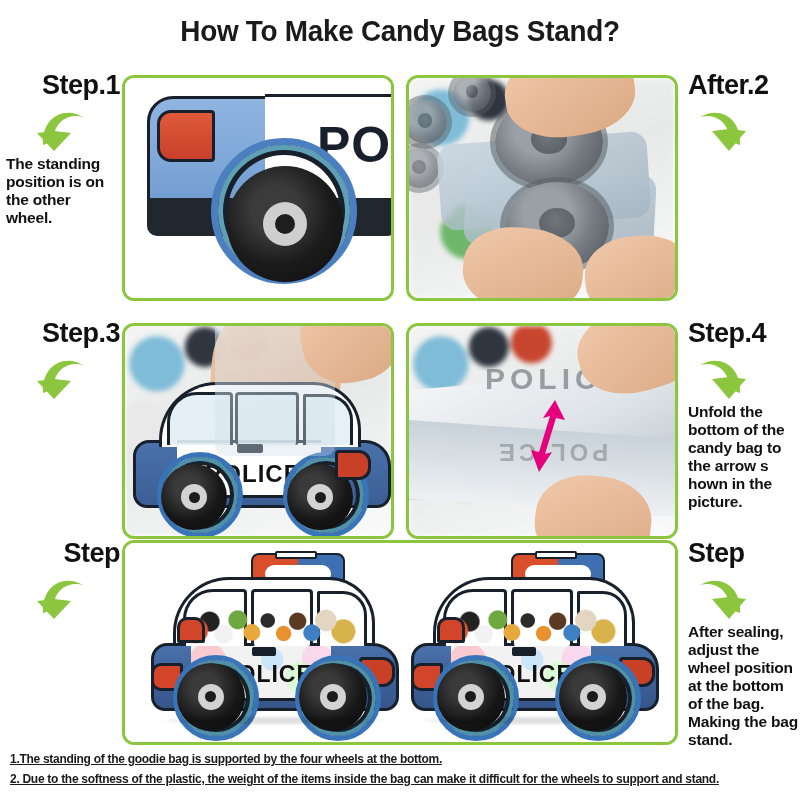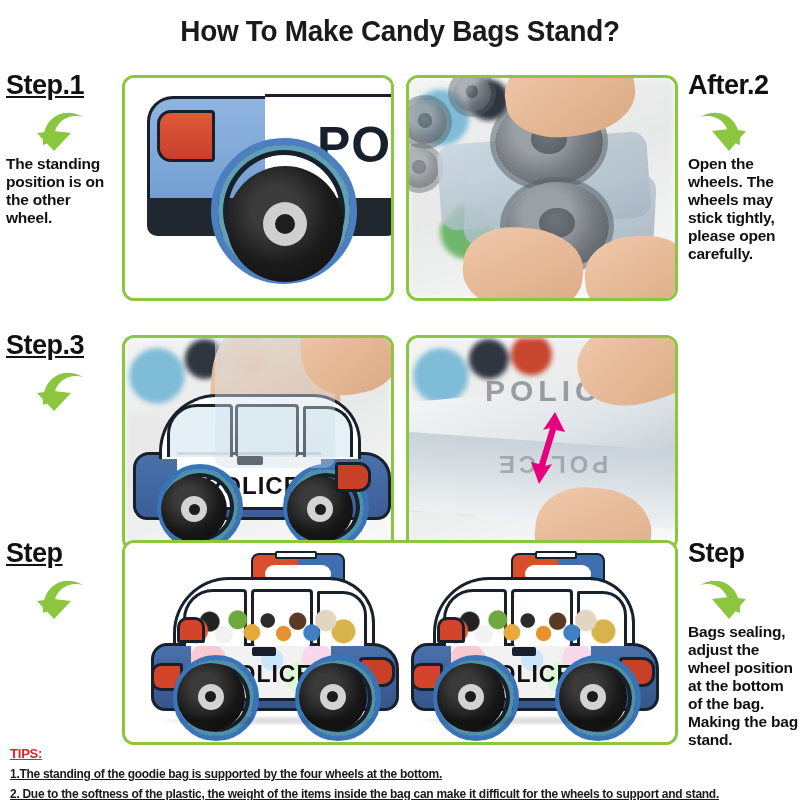--- a/index.html
+++ b/index.html
@@ -30,42 +30,42 @@
     transform: scaleX(0.93);
   }
 
   
   .row {
     position: absolute;
     left: 0;
     width: 800px;
   }
   .row1 { top: 72px;  height: 232px; }
-  .row2 { top: 332px; height: 222px; }
+  .row2 { top: 320px; height: 222px; }
   .row3 { top: 540px; height: 149px; }
 
   
   .sidetext {
     position: absolute;
     width: 118px;
     top: 0;
     box-sizing: border-box;
   }
   .sidetext.left  { left: 2px;  }
   .sidetext.right { right: 2px; }
 
   .step-head {
     font-size: 27px;
     font-weight: bold;
     color: #111;
     line-height: 1.0;
     letter-spacing: -0.5px;
     white-space: nowrap;
   }
-  .sidetext.left .step-head  { text-align: left; padding-left: 4px; text-decoration: underline; }
+  .sidetext.left .step-head  { text-align: right; padding-left: 4px; }
   .sidetext.right .step-head { text-align: left; padding-left: 8px; }
 
   .arrow-wrap {
     height: 52px;
     display: block;
     margin-top: 2px;
   }
   .sidetext.left .arrow-wrap  { text-align: center; padding-left: 0px; }
   .sidetext.right .arrow-wrap { text-align: left; padding-left: 14px; }
 
@@ -381,21 +381,20 @@
   </div>
 
   <div class="sidetext right">
     <div class="step-head">After.2</div>
     <div class="arrow-wrap">
       <svg width="56" height="50" viewBox="0 0 56 50" aria-hidden="true">
         <path d="M6 16 C26 4, 48 18, 46 44 L35 40 C36 22, 22 12, 6 16 Z" fill="#8CC63F"></path>
         <path d="M18 30 L35 28 L52 30 L35 50 Z" fill="#8CC63F"></path>
       </svg>
     </div>
-    <div class="step-body">Open the wheels. The wheels may stick tightly, please open carefully.</div>
   </div>
 </div>
 
 <div class="row row2">
 
   <div class="sidetext left">
     <div class="step-head">Step.3</div>
     <div class="arrow-wrap">
       <svg width="56" height="50" viewBox="0 0 56 50" aria-hidden="true">
         <path d="M10 44 C8 18, 30 4, 50 16 C34 12, 20 22, 21 40 Z" fill="#8CC63F"></path>
@@ -447,20 +446,30 @@
 
       <div class="hand" style="left:168px; top:-22px; width:130px; height:86px; transform:rotate(-16deg);"></div>
       <div class="hand" style="left:126px; top:150px; width:116px; height:92px; transform:rotate(6deg);"></div>
 
       <svg style="position:absolute; left:116px; top:68px;" width="46" height="82" viewBox="0 0 46 82" aria-hidden="true">
         <path d="M30 6 L40 26 L31 24 L20 60 L27 58 L14 78 L6 56 L14 58 L25 22 L18 24 Z" fill="#E6007E"></path>
       </svg>
     </div>
   </div>
 
+  <div class="sidetext right">
+    <div class="step-head">Step.4</div>
+    <div class="arrow-wrap">
+      <svg width="56" height="50" viewBox="0 0 56 50" aria-hidden="true">
+        <path d="M6 16 C26 4, 48 18, 46 44 L35 40 C36 22, 22 12, 6 16 Z" fill="#8CC63F"></path>
+        <path d="M18 30 L35 28 L52 30 L35 50 Z" fill="#8CC63F"></path>
+      </svg>
+    </div>
+    <div class="step-body">Unfold the bottom of the candy bag to the arrow s hown in the picture.</div>
+  </div>
 </div>
 
 <div class="row row3">
 
   <div class="sidetext left">
     <div class="step-head">Step</div>
     <div class="arrow-wrap">
       <svg width="56" height="50" viewBox="0 0 56 50" aria-hidden="true">
         <path d="M10 44 C8 18, 30 4, 50 16 C34 12, 20 22, 21 40 Z" fill="#8CC63F"></path>
         <path d="M4 32 L21 30 L38 32 L21 50 Z" fill="#8CC63F"></path>
@@ -531,21 +540,20 @@
   </div>
 
   <div class="sidetext right">
     <div class="step-head">Step</div>
     <div class="arrow-wrap">
       <svg width="56" height="50" viewBox="0 0 56 50" aria-hidden="true">
         <path d="M6 16 C26 4, 48 18, 46 44 L35 40 C36 22, 22 12, 6 16 Z" fill="#8CC63F"></path>
         <path d="M18 30 L35 28 L52 30 L35 50 Z" fill="#8CC63F"></path>
       </svg>
     </div>
-    <div class="step-body">Bags sealing, adjust the wheel position at the bottom of the bag. Making the bag stand.</div>
+    <div class="step-body">After sealing, adjust the wheel position at the bottom of the bag. Making the bag stand.</div>
   </div>
 </div>
 
 <div class="tips">
-  <div class="tips-head">TIPS:</div>
   <div class="tips-line">1.The standing of the goodie bag is supported by the four wheels at the bottom.</div>
   <div class="tips-line">2. Due to the softness of the plastic, the weight of the items inside the bag can make it difficult for the wheels to support and stand.</div>
 </div>
 
 </body></html>

